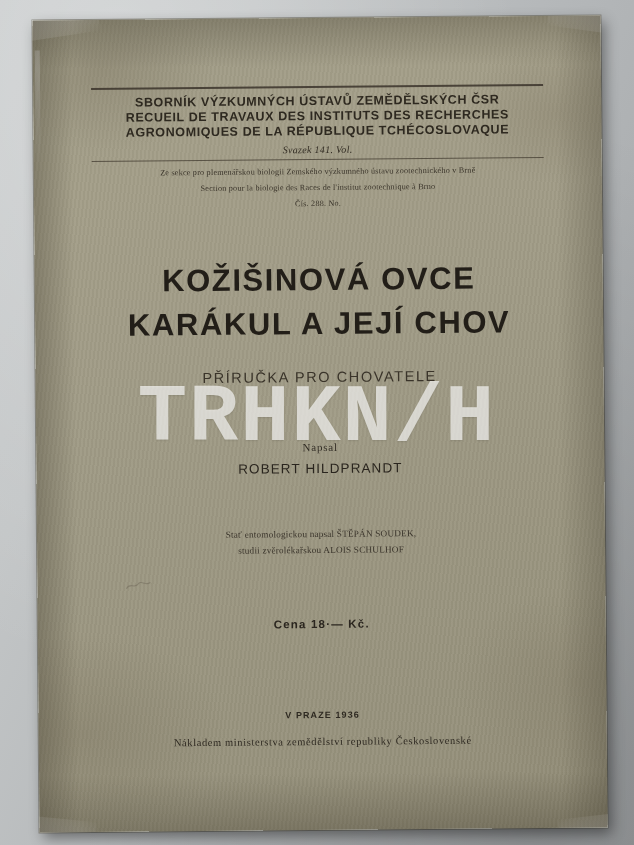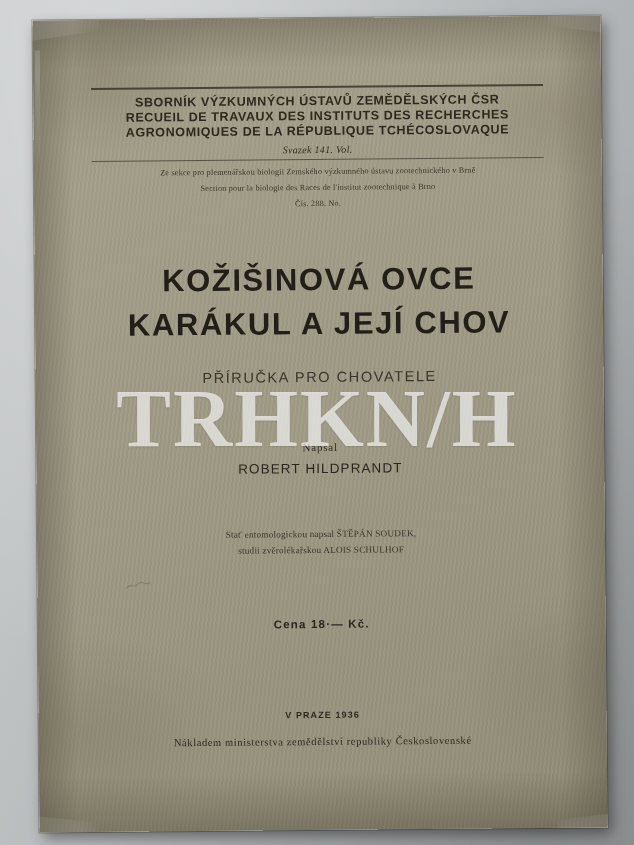--- a/index.html
+++ b/index.html
@@ -232,21 +232,21 @@
     pointer-events: none;
   }
 
   
   #watermark {
     position: absolute;
     left: 0;
     right: 0;
     top: 372px;
     text-align: center;
-    font-family: Liberation Serif, serif;
+    font-family: Liberation Mono, monospace;
     font-weight: bold;
     font-size: 82px;
     letter-spacing: 2px;
     color: rgba(255,255,255,0.66);
     text-shadow: 0 1px 2px rgba(0,0,0,0.10);
     pointer-events: none;
     user-select: none;
     z-index: 40;
   }
 </style>

